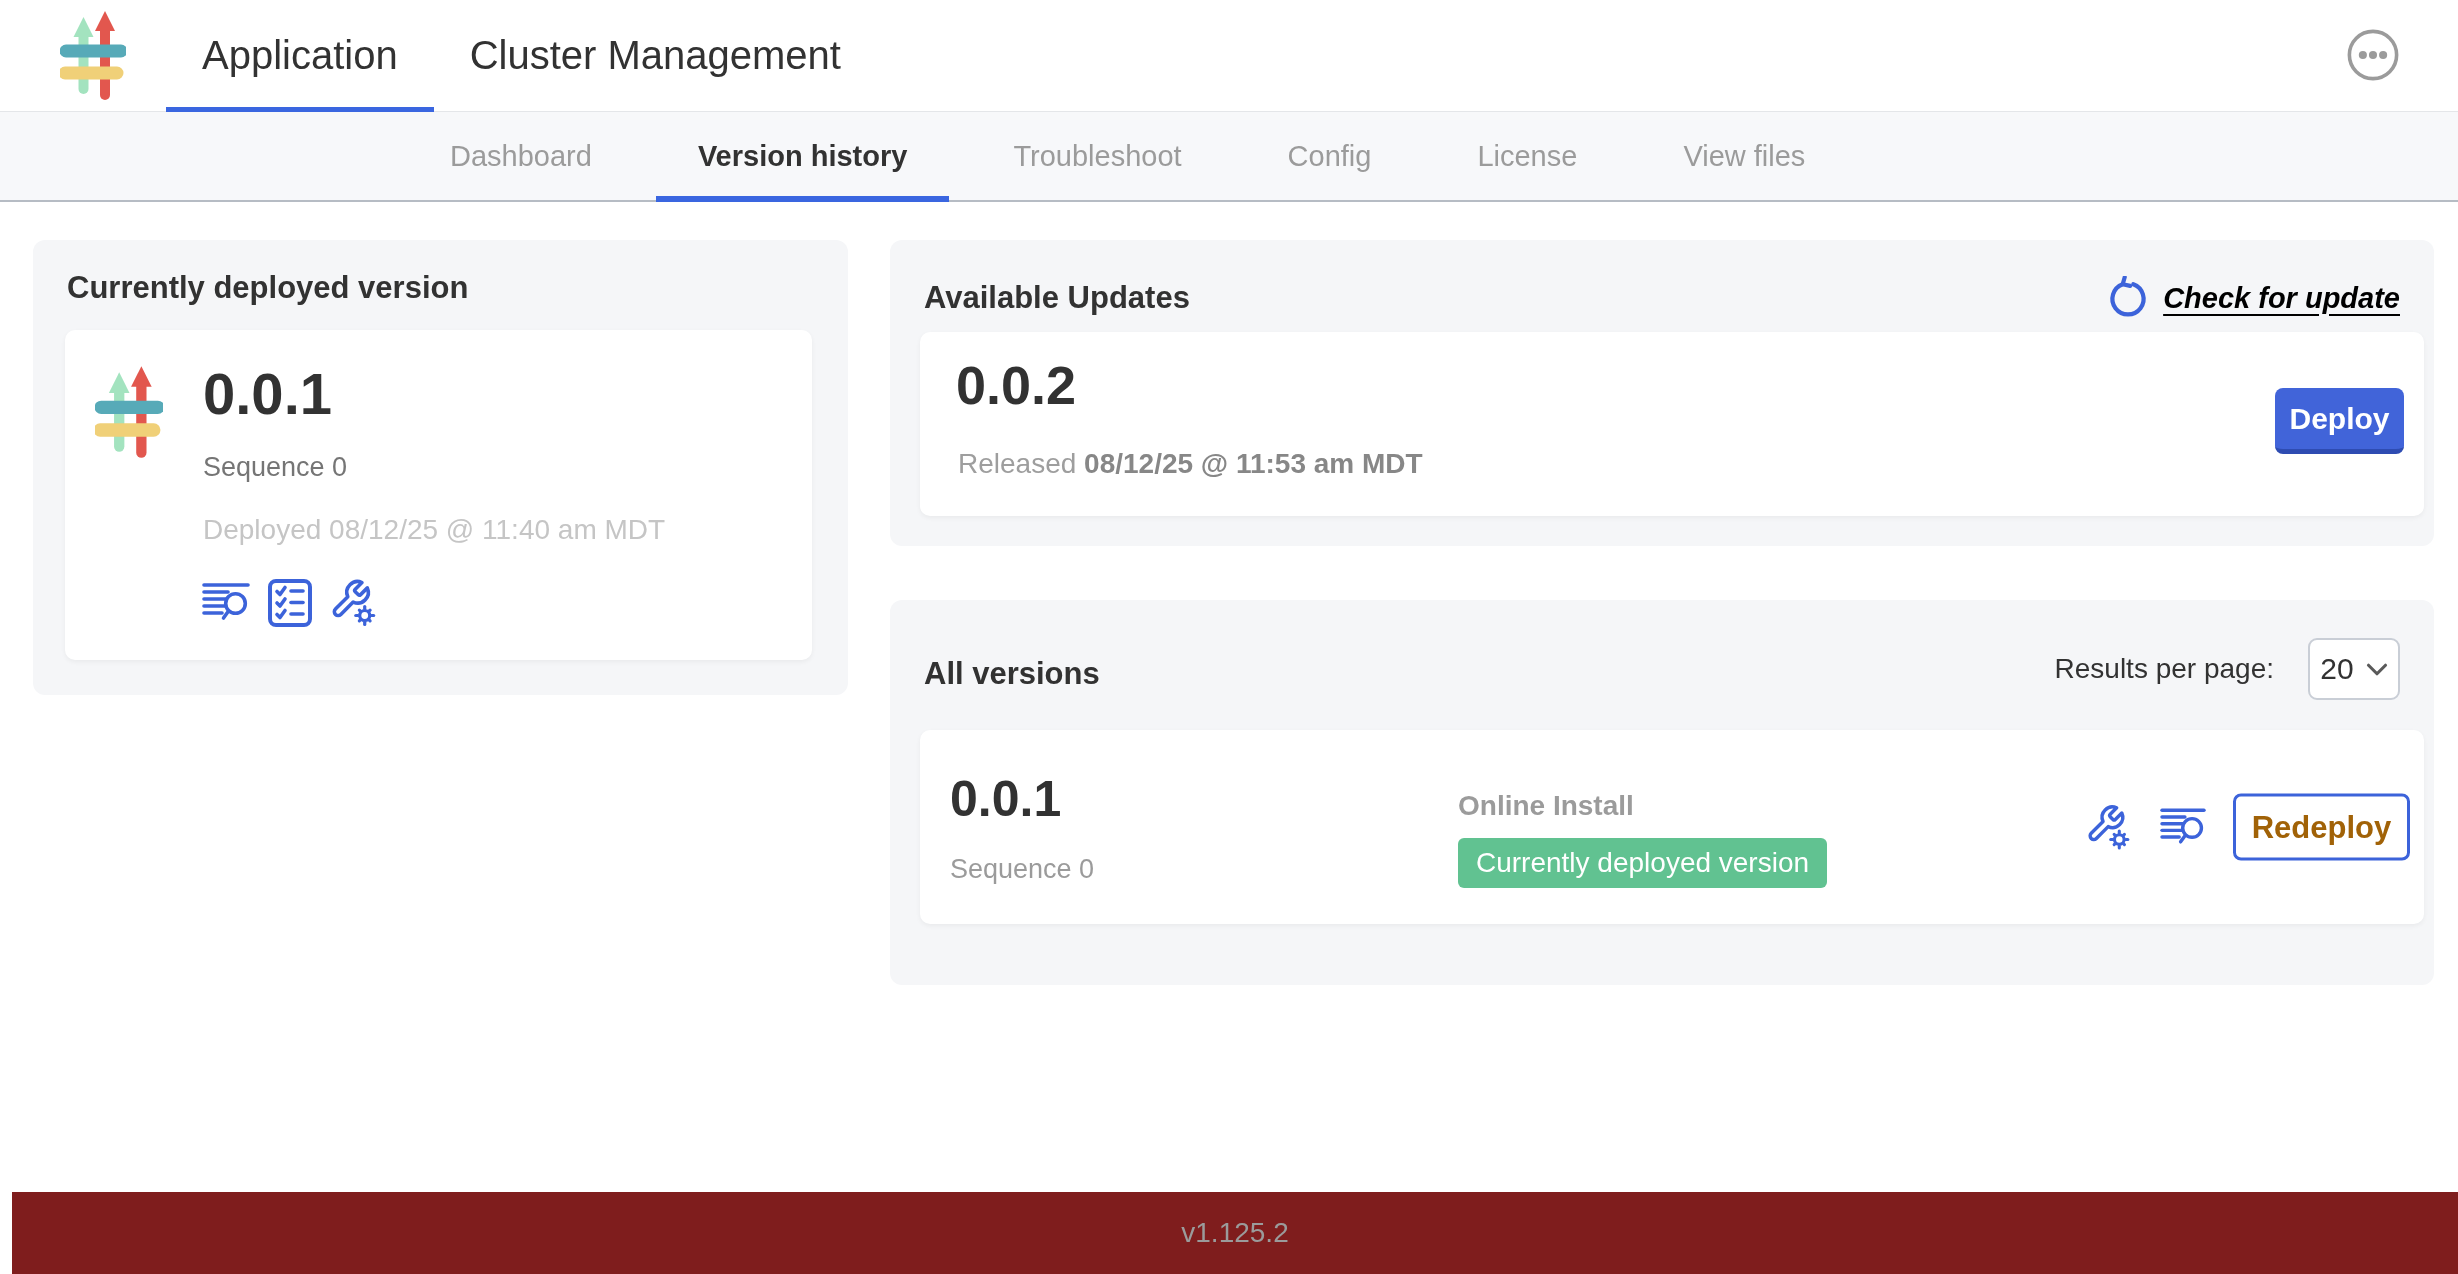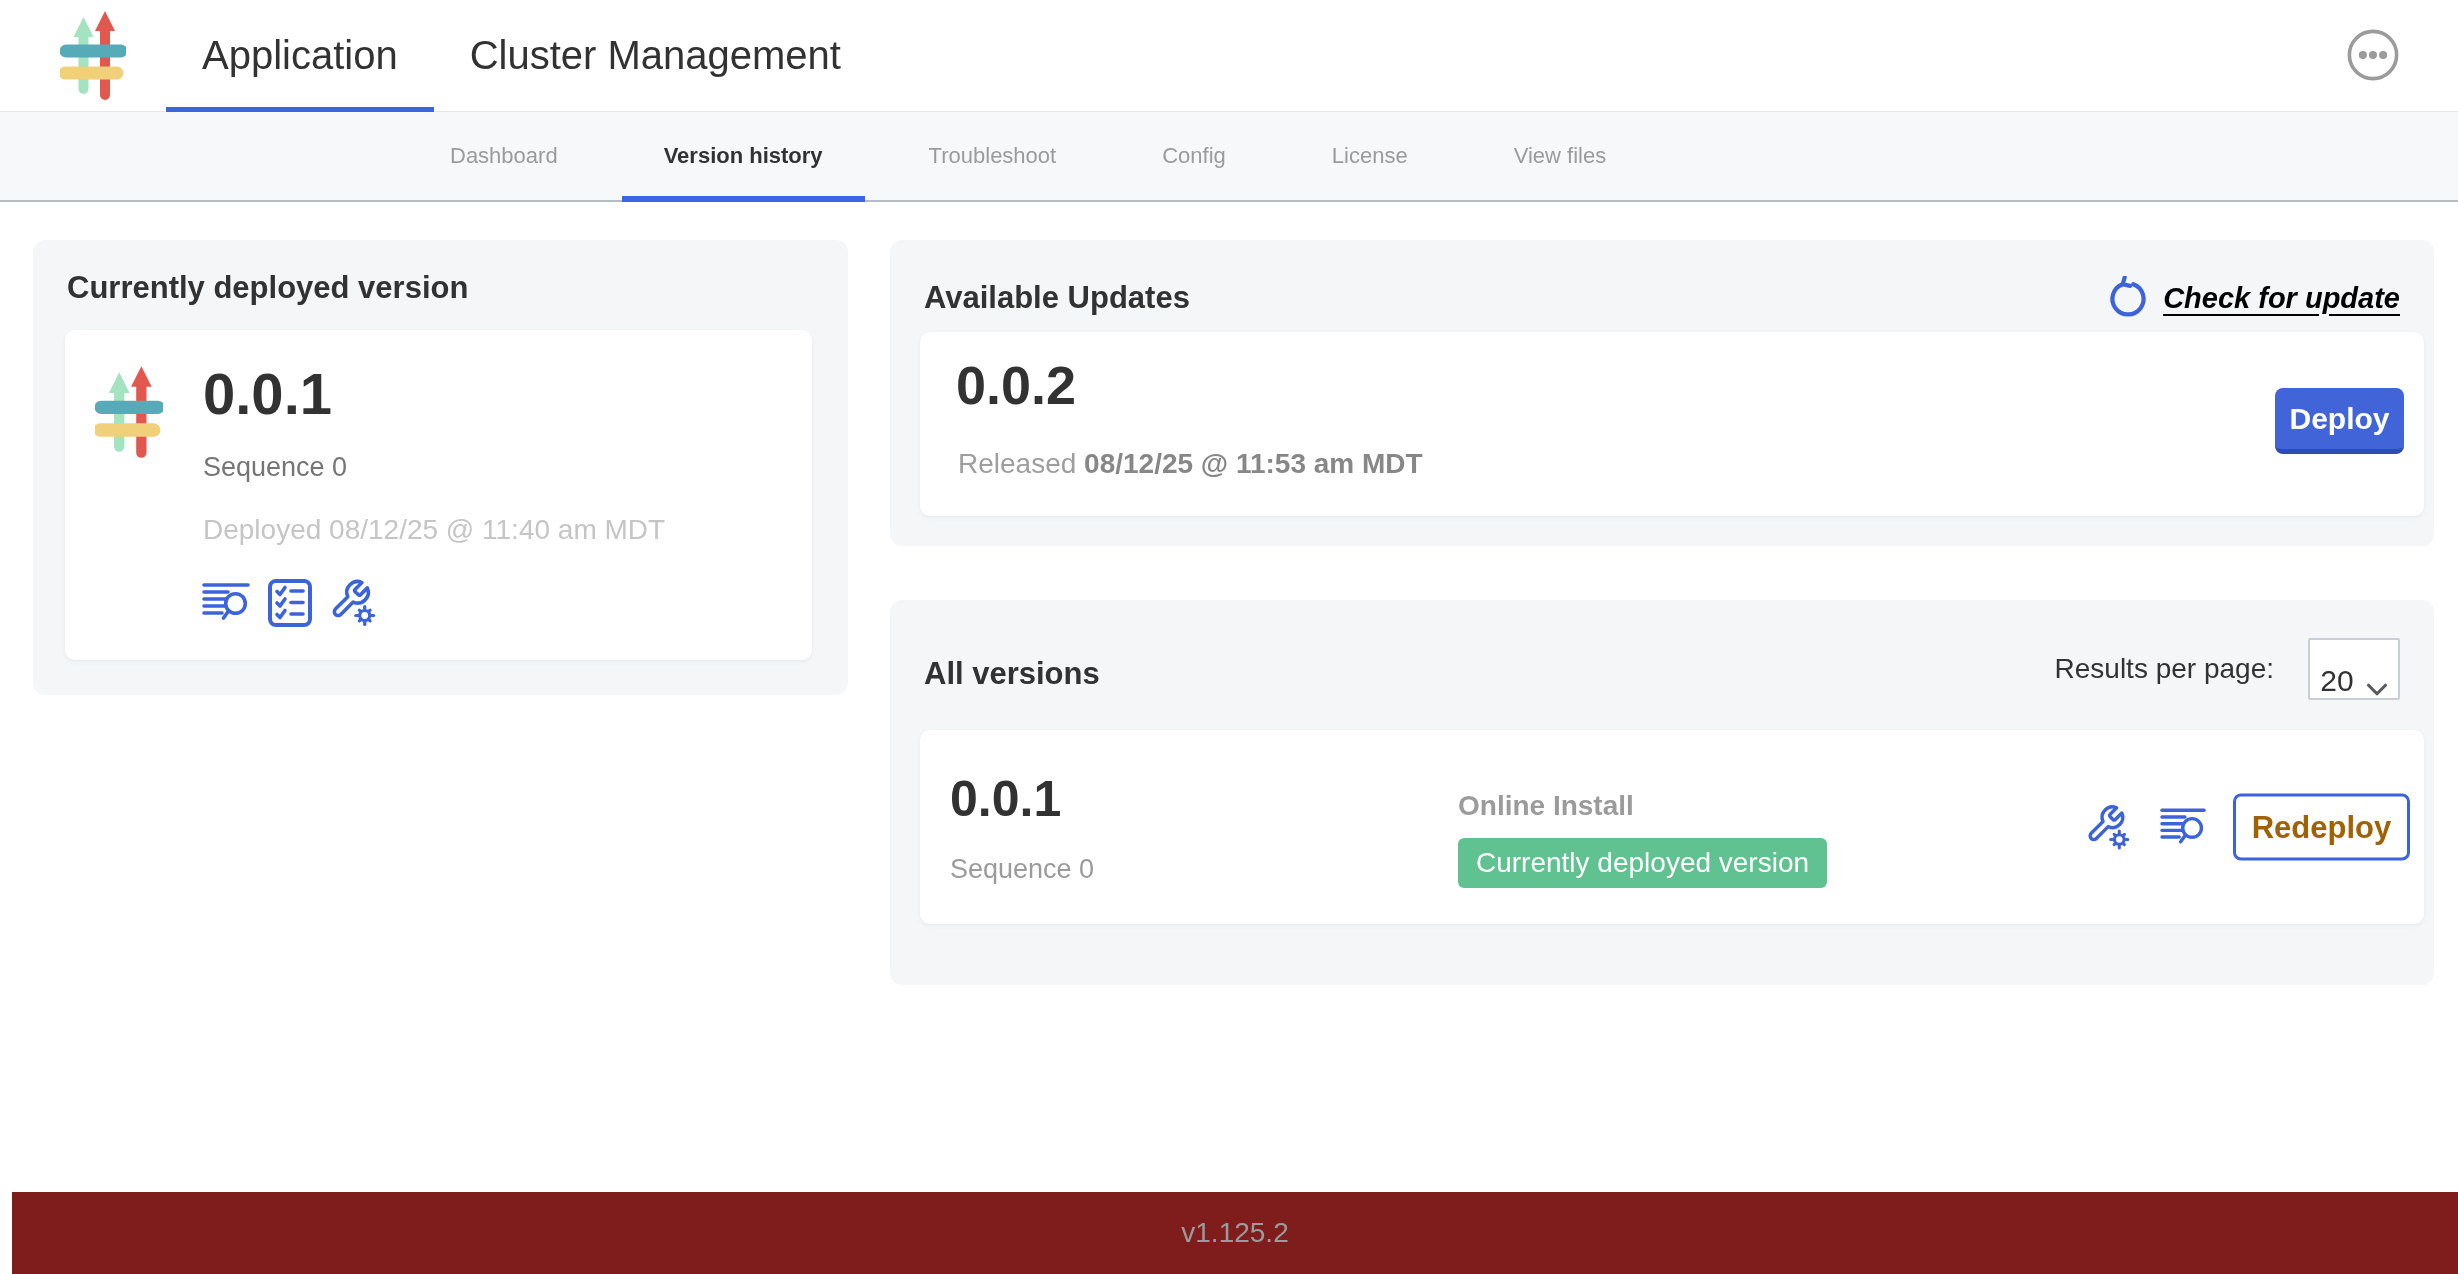--- a/index.html
+++ b/index.html
@@ -32,21 +32,21 @@
   }
 
   
   .subnav {
     position:absolute; left:0; top:112px; right:0; height:90px;
     background:#f7f8fa; border-bottom:2px solid #b6bcc4;
     display:flex; align-items:stretch; padding-left:408px;
   }
   .sub-tab {
     display:flex; align-items:center; padding:0 42px; margin-right:22px;
-    font-size:22px; color:#9b9b9b; position:relative; cursor:pointer; white-space:nowrap;
+    font-size:29px; color:#9b9b9b; position:relative; cursor:pointer; white-space:nowrap;
   }
   .sub-tab.active { color:#323232; font-weight:700; }
   .sub-tab.active::after {
     content:""; position:absolute; left:0; right:0; bottom:-2px; height:6px;
     background:#3a66e0;
   }
 
   
   .gray-card { position:absolute; background:#f5f6f8; border-radius:12px; }
   .white-card {
@@ -85,22 +85,22 @@
     font-family:inherit;
   }
 
   
   .card-versions { left:890px; top:600px; width:1544px; height:385px; padding:30px 34px; }
   .versions-head { display:flex; justify-content:space-between; align-items:flex-start; }
   .versions-head .card-title { margin-top:26px; }
   .rpp { display:flex; align-items:center; gap:34px; margin-top:8px; }
   .rpp-label { font-size:28px; color:#323232; }
   .rpp-select {
-    width:92px; height:62px; background:#ffffff; border:2px solid #c9ced6; border-radius:2px;
-    display:flex; align-items:flex-end; justify-content:center; gap:12px; cursor:pointer;
+    width:92px; height:62px; background:#ffffff; border:2px solid #c9ced6; border-radius:9px;
+    display:flex; align-items:center; justify-content:center; gap:12px; cursor:pointer;
   }
   .rpp-select span { font-size:30px; color:#323232; }
   .card-versions .white-card { left:30px; top:130px; right:10px; height:194px; }
   .vr-version { position:absolute; left:30px; top:40px; font-size:50px; font-weight:700; }
   .vr-sequence { position:absolute; left:30px; top:124px; font-size:27px; color:#9b9b9b; }
   .vr-mid { position:absolute; left:538px; top:60px; }
   .vr-install { font-size:28px; font-weight:600; color:#9b9b9b; }
   .vr-badge {
     display:inline-block; margin-top:16px; background:#61c291; color:#ffffff;
     font-size:28px; padding:9px 18px; border-radius:6px;

